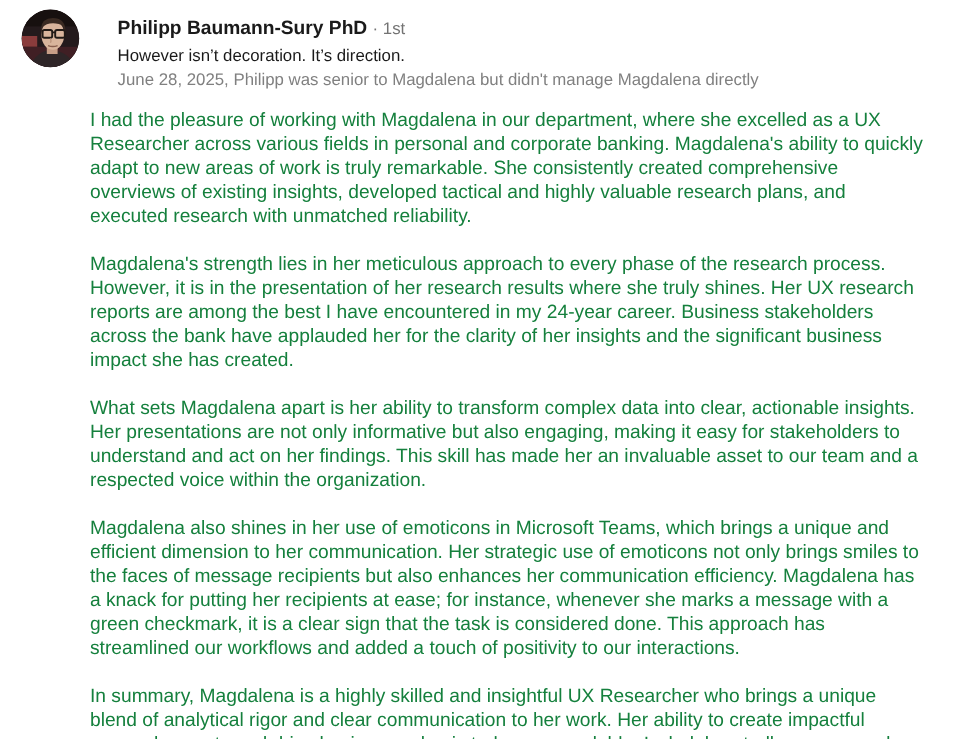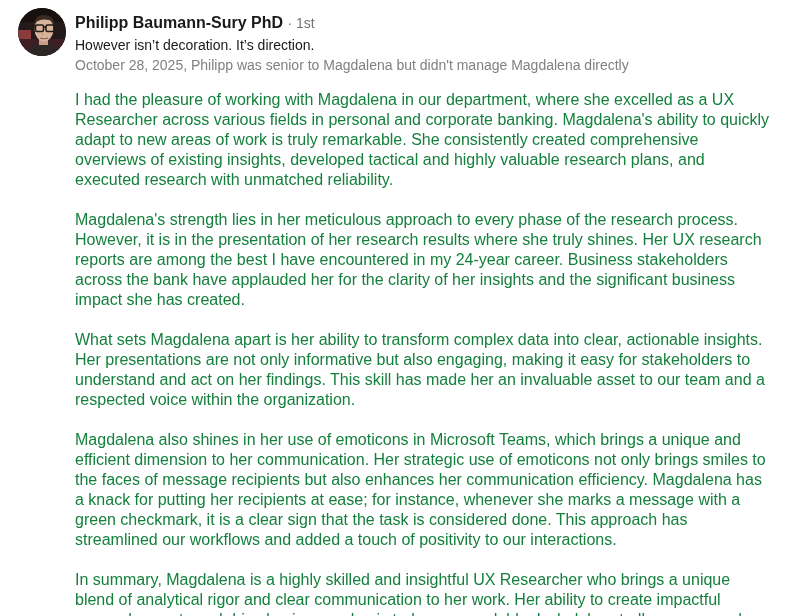--- a/index.html
+++ b/index.html
@@ -18,21 +18,21 @@
   .avatar {
     width: 48px; height: 48px;
     border-radius: 50%;
     overflow: hidden;
     flex-shrink: 0;
     cursor: pointer;
     background: #26191b;
   }
   .avatar svg { display: block; }
 
-  .header-text { padding-top: 5px; }
+  .header-text { padding-top: 5px; margin-left: 23px; }
 
   .name-line { font-size: 16px; line-height: 20px; }
   .name {
     font-weight: 700;
     color: #1a1a1a;
     cursor: pointer;
   }
   .degree {
     font-weight: 400;
     font-size: 14px;
@@ -93,21 +93,21 @@
         </g>
       </svg>
     </div>
 
     <div class="header-text">
       <div class="name-line">
         <span class="name">Philipp Baumann-Sury PhD</span>
         <span class="degree">· 1st</span>
       </div>
       <div class="headline">However isn’t decoration. It’s direction.</div>
-      <div class="meta">October 28, 2025, Philipp was senior to Magdalena but didn't manage Magdalena directly</div>
+      <div class="meta">June 28, 2025, Philipp was senior to Magdalena but didn't manage Magdalena directly</div>
     </div>
   </div>
 
   <div class="body-text">
     <p>I had the pleasure of working with Magdalena in our department, where she excelled as a UX Researcher across various fields in personal and corporate banking. Magdalena's ability to quickly adapt to new areas of work is truly remarkable. She consistently created comprehensive overviews of existing insights, developed tactical and highly valuable research plans, and executed research with unmatched reliability.</p>
     <p>Magdalena's strength lies in her meticulous approach to every phase of the research process. However, it is in the presentation of her research results where she truly shines. Her UX research reports are among the best I have encountered in my 24-year career. Business stakeholders across the bank have applauded her for the clarity of her insights and the significant business impact she has created.</p>
     <p>What sets Magdalena apart is her ability to transform complex data into clear, actionable insights. Her presentations are not only informative but also engaging, making it easy for stakeholders to understand and act on her findings. This skill has made her an invaluable asset to our team and a respected voice within the organization.</p>
     <p>Magdalena also shines in her use of emoticons in Microsoft Teams, which brings a unique and efficient dimension to her communication. Her strategic use of emoticons not only brings smiles to the faces of message recipients but also enhances her communication efficiency. Magdalena has a knack for putting her recipients at ease; for instance, whenever she marks a message with a green checkmark, it is a clear sign that the task is considered done. This approach has streamlined our workflows and added a touch of positivity to our interactions.</p>
     <p>In summary, Magdalena is a highly skilled and insightful UX Researcher who brings a unique blend of analytical rigor and clear communication to her work. Her ability to create impactful research reports and drive business value is truly commendable. I wholeheartedly recommend Magdalena to anyone looking for a talented and dedicated UX Researcher.</p>
   </div>

